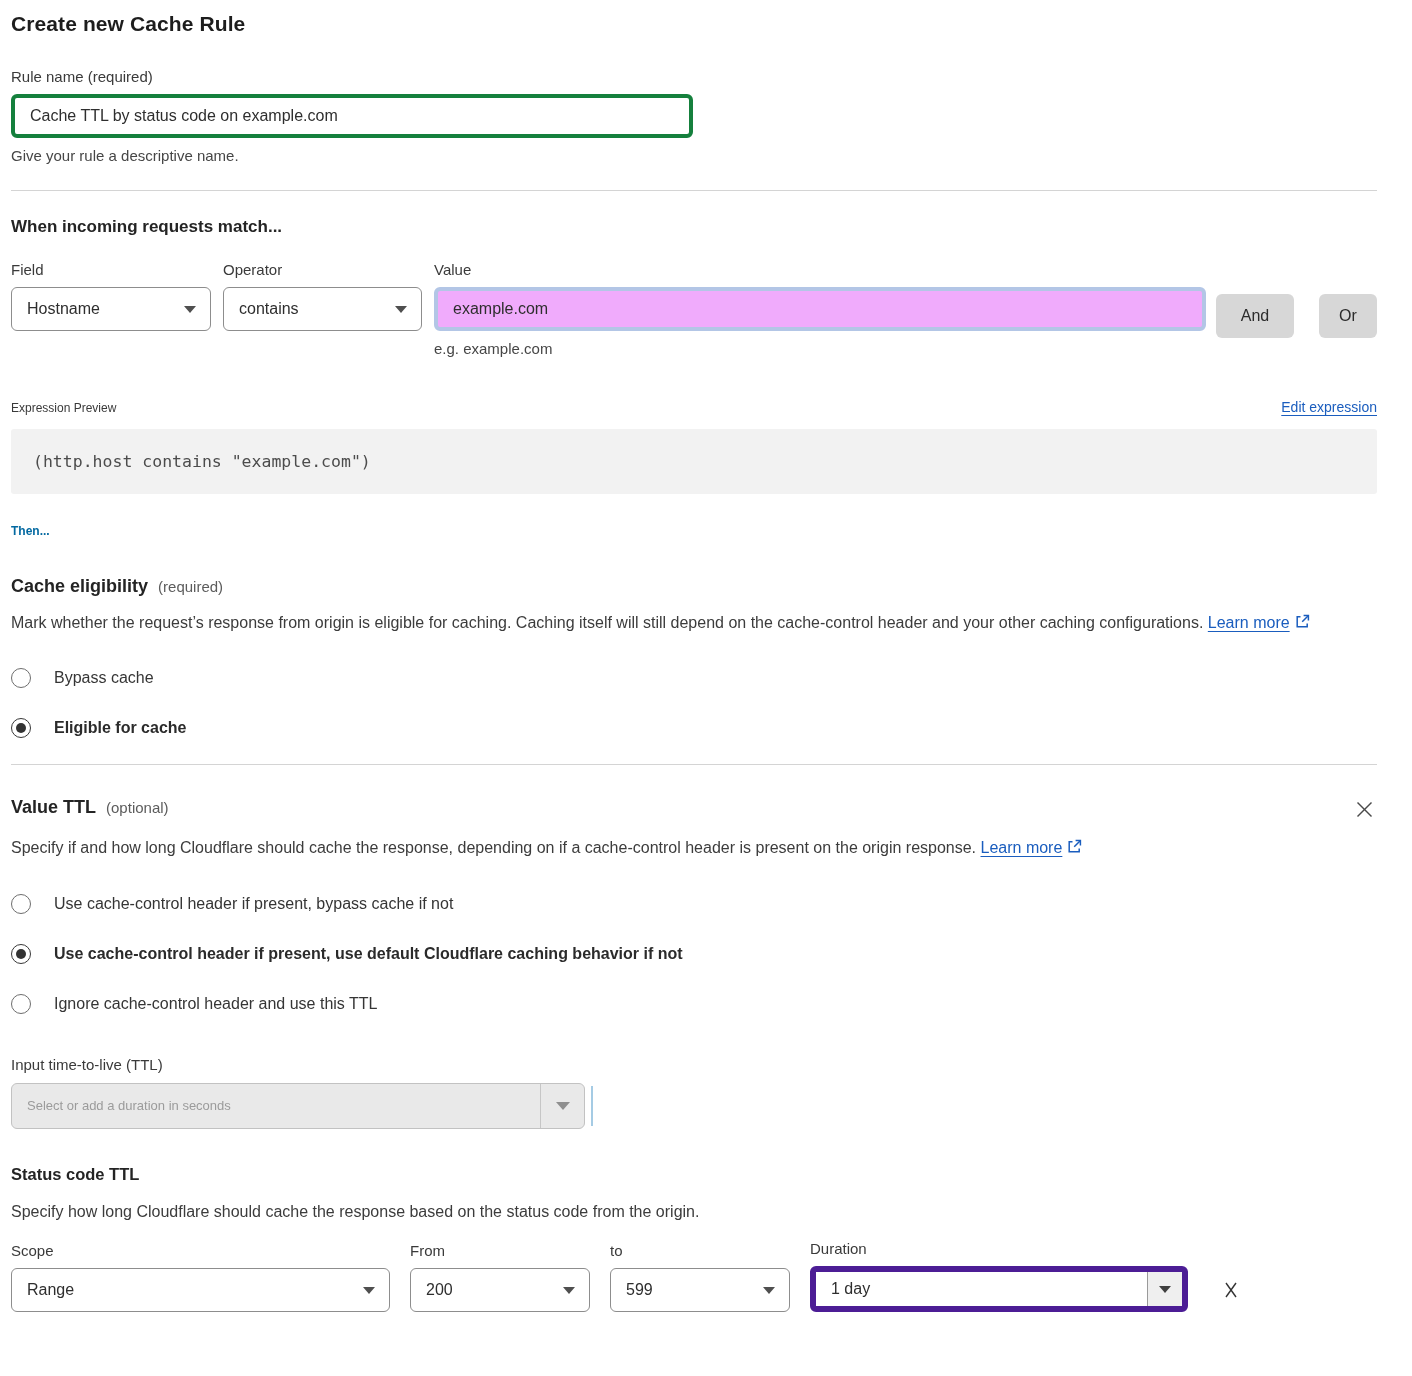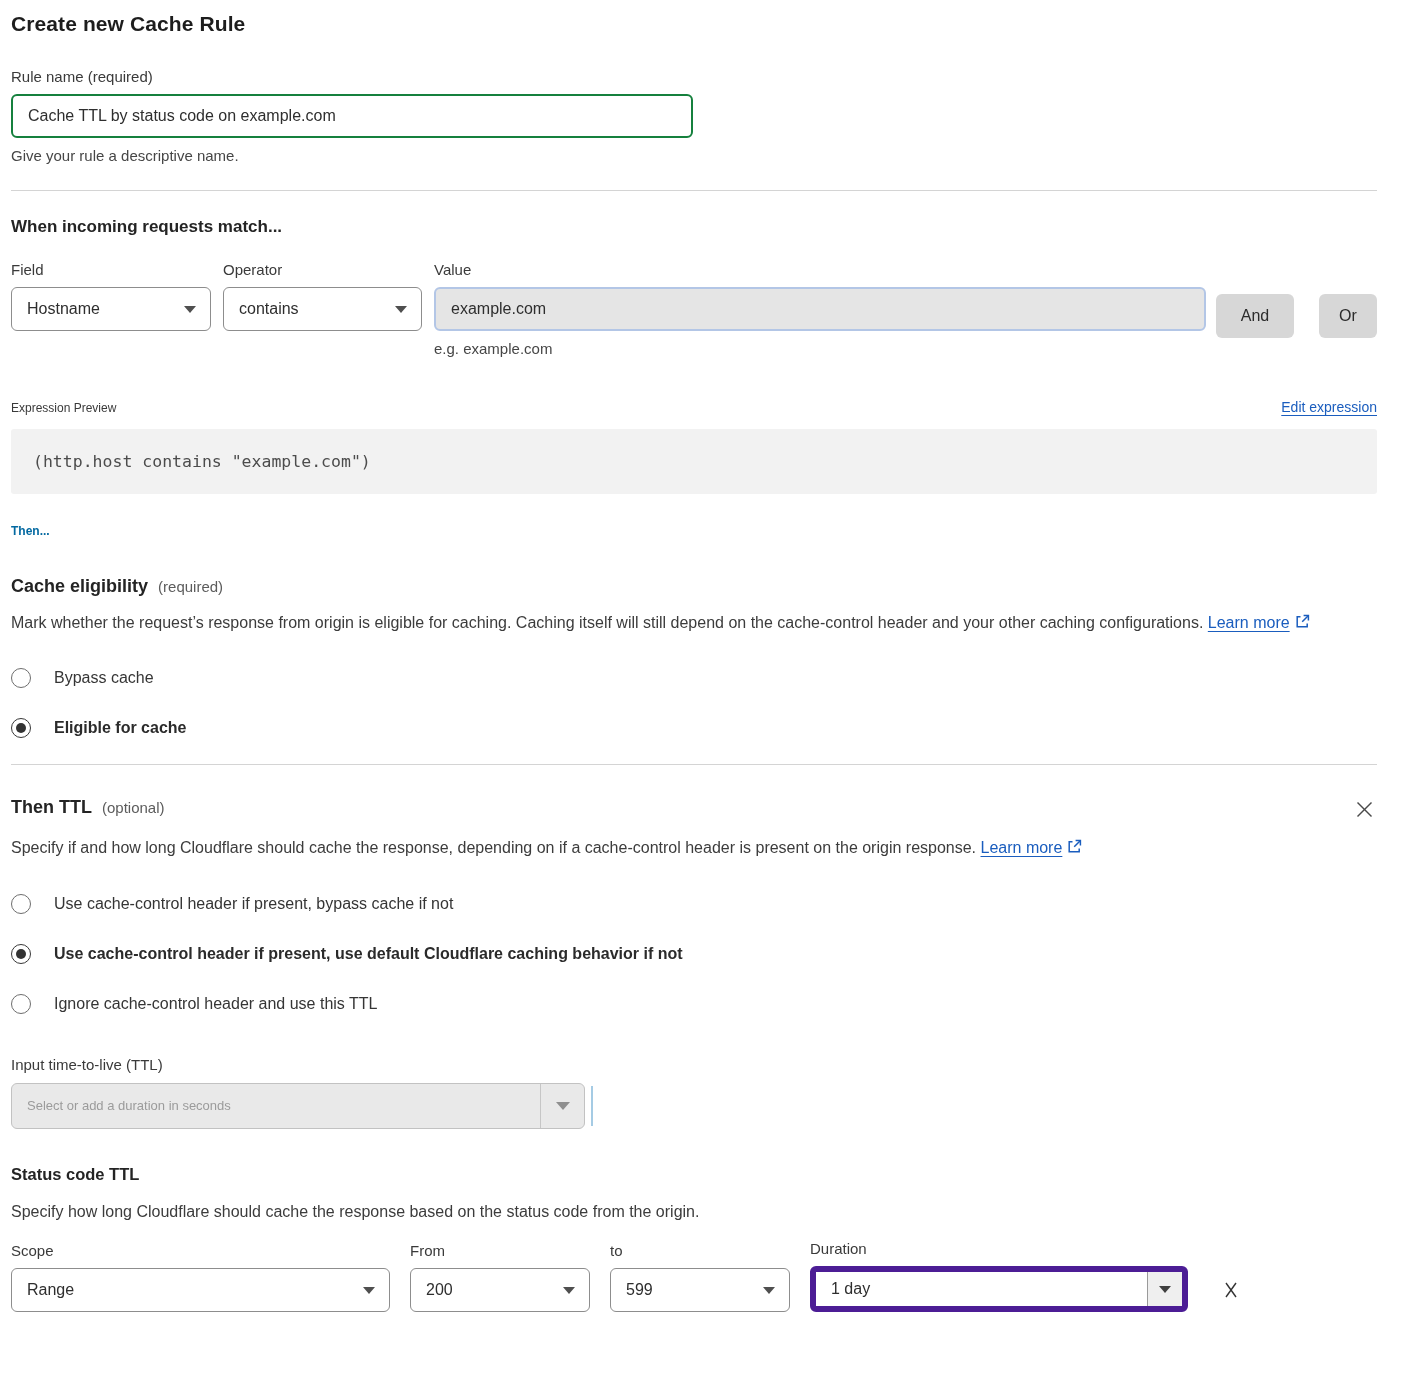--- a/index.html
+++ b/index.html
@@ -10,21 +10,21 @@
     color: #313131;
   }
   .page { padding: 12px 35px 20px 11px; }
 
   h1.page-title {
     font-size: 21px; font-weight: 700; color: #1d1d1d;
     margin: 0 0 32px 0; letter-spacing: .1px;
   }
   .field-label { font-size: 15px; color: #3a3a3a; margin-bottom: 9px; display: block; }
   .text-input {
-    height: 44px; border: 2px solid #15803d; border-radius: 6px;
+    height: 44px; border: 4px solid #15803d; border-radius: 6px;
     padding: 0 15px; font-size: 16px; color: #2e2e2e; outline: none;
     font-family: "Liberation Sans", sans-serif; background: #fff;
   }
   .rule-name-input { width: 682px; display: block; }
   .help-text { font-size: 15px; color: #464646; margin-top: 9px; }
 
   hr.divider { border: none; border-top: 1px solid #d4d4d4; margin: 26px 0; }
 
   h2.section-heading { font-size: 17px; font-weight: 700; color: #242424; margin: 0 0 24px 0; }
 
@@ -37,21 +37,21 @@
   }
   .chevron {
     position: absolute; right: 14px; top: 50%; margin-top: -3px;
     width: 0; height: 0; border-left: 6px solid transparent; border-right: 6px solid transparent;
     border-top: 7px solid #4f4f4f;
   }
   .w-field { width: 200px; }
   .w-operator { width: 199px; margin-left: 12px; }
   .col-value { flex: 1 1 auto; margin-left: 12px; }
   .value-input {
-    width: 100%; background: #e5e5e5; border-color: #b3c6e6;
+    width: 100%; background: #f0abfc; border-color: #b3c6e6;
   }
   .logic-btn {
     height: 44px; border: none; border-radius: 6px; background: #d7d7d7;
     color: #2c2c2c; font-size: 16px; font-family: "Liberation Sans", sans-serif;
     cursor: pointer; margin-top: 33px;
   }
   .and-btn { margin-left: 10px; width: 78px; }
   .or-btn { margin-left: 25px; width: 58px; }
 
   .expr-header { display: flex; justify-content: space-between; align-items: flex-end; margin-top: 42px; }
@@ -198,21 +198,21 @@
   </div>
   <div class="radio-row selected">
     <span class="radio-circle"></span>
     <span class="radio-label">Eligible for cache</span>
   </div>
 
   <hr class="divider">
 
   <div class="edge-header">
     <div class="group-heading" style="margin-top:0;">
-      <span class="group-title">Then TTL</span>
+      <span class="group-title">Value TTL</span>
       <span class="group-qualifier">(optional)</span>
     </div>
     <button class="close-btn"><svg width="21" height="21" viewBox="0 0 21 21">
           <line x1="3.5" y1="3.5" x2="17.5" y2="17.5" stroke="#4a4a4a" stroke-width="1.4"></line>
           <line x1="17.5" y1="3.5" x2="3.5" y2="17.5" stroke="#4a4a4a" stroke-width="1.4"></line>
         </svg></button>
   </div>
   <p class="description"><span>Specify if and how long Cloudflare should cache the response, depending on if a cache-control header is present on the origin response.</span>
     <span class="learn-more"><a class="link">Learn more</a><span class="ext-icon"><svg width="15" height="15" viewBox="0 0 15 15">
             <path d="M5.5 2.8H2.2v10h10V9.5" fill="none" stroke="#1a5dbe" stroke-width="1.5"></path>

